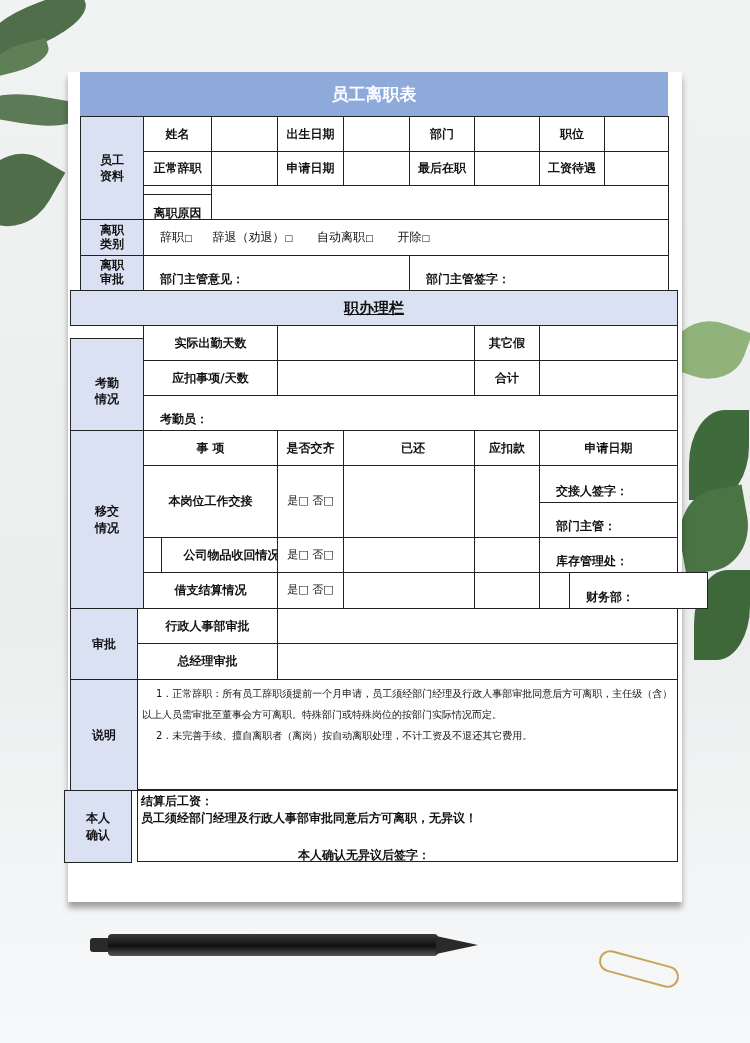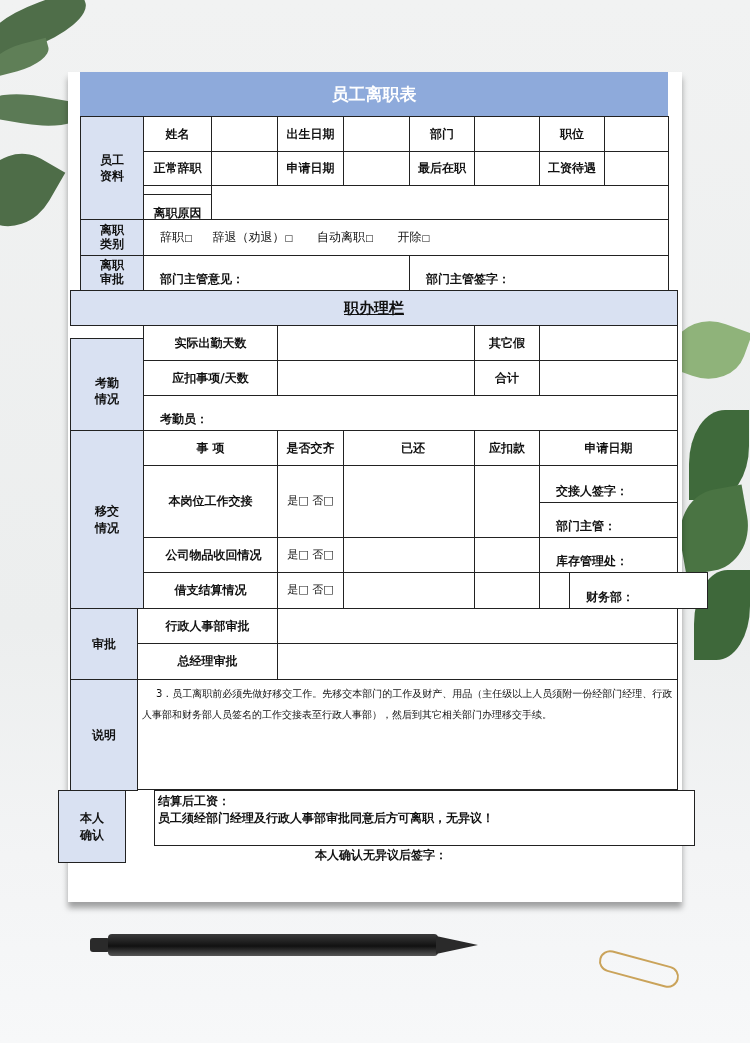--- a/index.html
+++ b/index.html
@@ -15,21 +15,21 @@
   .left { justify-content: flex-start; padding-left: 16px; }
   .bottomtext { align-items: flex-end; padding-bottom: 3px; }
   .norm { font-weight: normal; }
   .title-bar { position: absolute; left: 80px; top: 72px; width: 588px; height: 44px; background: #8eaadb;
                color: #fff; font-size: 17px; font-weight: bold; display: flex; align-items: center; justify-content: center; }
   .section-bar { position: absolute; background: #d9e1f2; font-size: 15px; font-weight: bold;
                  display: flex; align-items: center; justify-content: center; border: 1px solid #222; }
   .notes { position: absolute; left: 137px; top: 679px; width: 541px; height: 111px; border: 1px solid #222;
            font-size: 10px; line-height: 21px; padding: 3px 4px; font-weight: normal; background: #fff; }
   .notes p { text-indent: 1.4em; }
-  .confirm { position: absolute; left: 154px; top: 790px; width: 541px; height: 56px; border: 1px solid #222;
+  .confirm { position: absolute; left: 137px; top: 790px; width: 541px; height: 72px; border: 1px solid #222;
              font-size: 12px; font-weight: bold; padding: 2px 3px; background: #fff; line-height: 17px; }
   .leaf { position: absolute; border-radius: 60% 0 60% 0; }
 </style>
 </head>
 <body>
 
 <div class="abs" style="left:0;top:0;width:110px;height:260px;">
   <div class="leaf" style="left:-20px;top:5px;width:110px;height:40px;background:#4f6e49;transform:rotate(-20deg);"></div>
   <div class="leaf" style="left:-10px;top:45px;width:60px;height:25px;background:#5f7f57;transform:rotate(-15deg);"></div>
   <div class="leaf" style="left:-15px;top:95px;width:95px;height:30px;background:#5b7a55;transform:rotate(10deg);"></div>
@@ -106,44 +106,45 @@
 <div class="cell" style="left:474px;top:430px;width:66px;height:36px;">应扣款</div>
 <div class="cell" style="left:539px;top:430px;width:139px;height:36px;">申请日期</div>
 
 <div class="cell" style="left:143px;top:465px;width:135px;height:73px;">本岗位工作交接</div>
 <div class="cell norm" style="left:277px;top:465px;width:67px;height:73px;font-size:11px;">是□ 否□</div>
 <div class="cell" style="left:343px;top:465px;width:132px;height:73px;"></div>
 <div class="cell" style="left:474px;top:465px;width:66px;height:73px;"></div>
 <div class="cell left bottomtext" style="left:539px;top:465px;width:139px;height:38px;">交接人签字：</div>
 <div class="cell left bottomtext" style="left:539px;top:502px;width:139px;height:36px;">部门主管：</div>
 
-<div class="cell" style="left:143px;top:537px;width:135px;height:36px;padding-left:6px;">公司物品收回情况</div>
+<div class="cell" style="left:161px;top:537px;width:135px;height:36px;padding-left:6px;">公司物品收回情况</div>
 <div class="cell norm" style="left:277px;top:537px;width:67px;height:36px;font-size:11px;">是□ 否□</div>
 <div class="cell" style="left:343px;top:537px;width:132px;height:36px;"></div>
 <div class="cell" style="left:474px;top:537px;width:66px;height:36px;"></div>
 <div class="cell left bottomtext" style="left:539px;top:537px;width:139px;height:36px;">库存管理处：</div>
 
 <div class="cell" style="left:143px;top:572px;width:135px;height:37px;">借支结算情况</div>
 <div class="cell norm" style="left:277px;top:572px;width:67px;height:37px;font-size:11px;">是□ 否□</div>
 <div class="cell" style="left:343px;top:572px;width:132px;height:37px;"></div>
 <div class="cell" style="left:474px;top:572px;width:66px;height:37px;"></div>
 <div class="cell left bottomtext" style="left:539px;top:572px;width:139px;height:37px;margin-left:30px;">财务部：</div>
 
 <div class="cell lab" style="left:70px;top:608px;width:68px;height:72px;">审批</div>
 <div class="cell" style="left:137px;top:608px;width:141px;height:36px;">行政人事部审批</div>
 <div class="cell" style="left:277px;top:608px;width:401px;height:36px;"></div>
 <div class="cell" style="left:137px;top:643px;width:141px;height:37px;">总经理审批</div>
 <div class="cell" style="left:277px;top:643px;width:401px;height:37px;"></div>
 
 <div class="cell lab" style="left:70px;top:679px;width:68px;height:112px;">说明</div>
 <div class="notes">
-  <p>3．员工离职前必须先做好移交工作。先移交本部门的工作及财产、用品（主任级以上人员须附一份经部门经理、行政人事部和财务部人员签名的工作交接表至行政人事部），然后到其它相关部门办理移交手续。</p>
+  <p>1．正常辞职：所有员工辞职须提前一个月申请，员工须经部门经理及行政人事部审批同意后方可离职，主任级（含）以上人员需审批至董事会方可离职。特殊部门或特殊岗位的按部门实际情况而定。</p>
+  <p>2．未完善手续、擅自离职者（离岗）按自动离职处理，不计工资及不退还其它费用。</p>
 </div>
 
-<div class="cell lab" style="left:58px;top:790px;width:68px;height:73px;white-space:pre;">本人
+<div class="cell lab" style="left:64px;top:790px;width:68px;height:73px;white-space:pre;">本人
 确认</div>
 <div class="confirm">
   <div>结算后工资：</div>
   <div>员工须经部门经理及行政人事部审批同意后方可离职，无异议！</div>
   <div style="position:absolute;left:160px;top:56px;">本人确认无异议后签字：</div>
 </div>
 
 <div class="abs" style="left:90px;top:932px;width:390px;height:26px;">
   <div style="position:absolute;left:0;top:6px;width:20px;height:14px;background:#2a2a2a;border-radius:3px;"></div>
   <div style="position:absolute;left:18px;top:2px;width:330px;height:22px;background:linear-gradient(180deg,#3a3a3a,#111 55%,#555);border-radius:4px;"></div>

